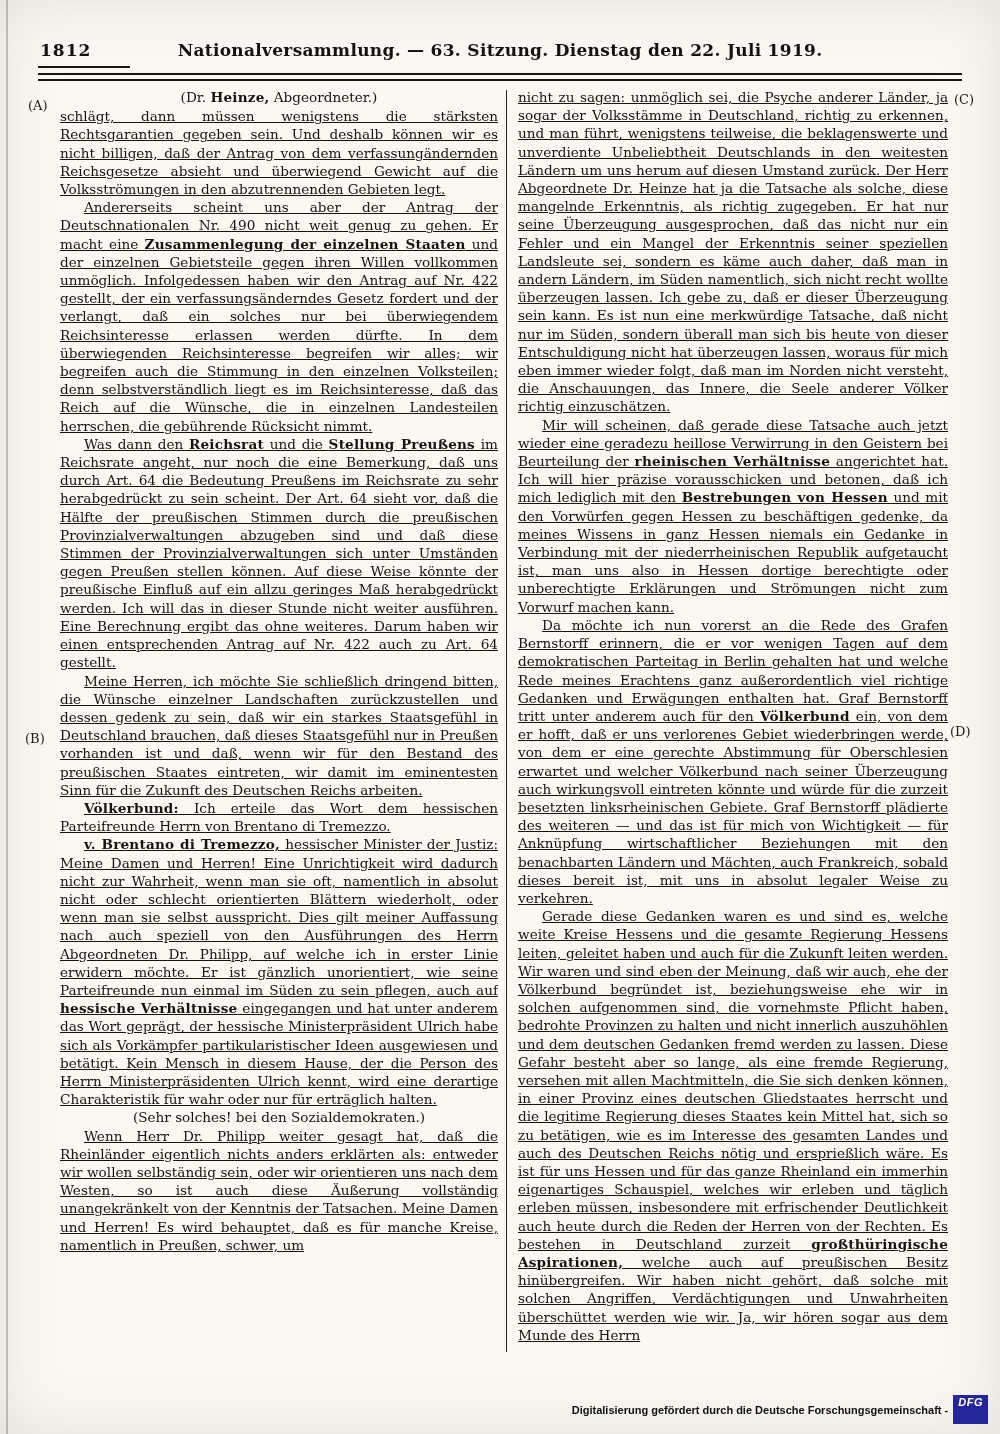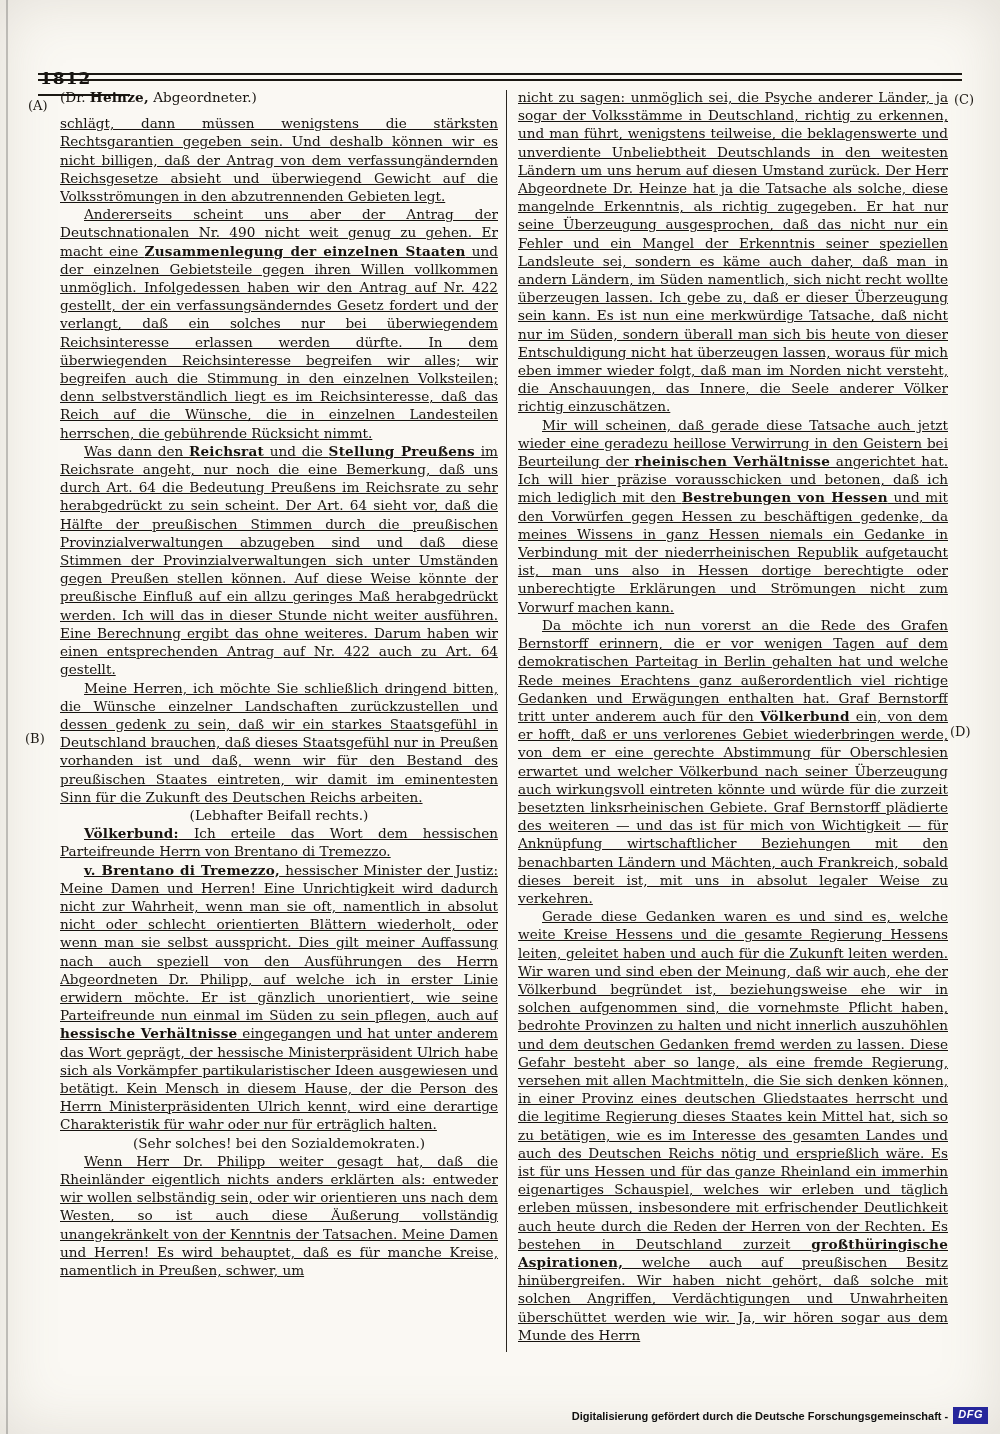--- a/index.html
+++ b/index.html
@@ -2,80 +2,80 @@
 <html lang="de"><head>
 <meta charset="utf-8">
 <style>
   html,body{margin:0;padding:0;}
   body{width:1000px;height:1434px;background:#e9e7e1;font-family:"DejaVu Serif","Liberation Serif",serif;}
   .page{position:relative;width:1000px;height:1434px;background:#faf8f3;overflow:hidden;
         box-shadow:inset 0 0 60px rgba(120,110,90,.18);}
   .scan-edge{position:absolute;left:6px;top:0;width:2px;height:1434px;background:rgba(40,40,40,.25);}
 
   
-  .hdr{position:absolute;top:40px;left:38px;right:38px;height:26px;margin-top:28px;}
+  .hdr{position:absolute;top:40px;left:38px;right:38px;height:26px;}
   .pagenum{position:absolute;left:2px;top:0;font-size:17px;font-weight:bold;letter-spacing:1px;color:#14110e;}
   .pagenum-rule{position:absolute;left:0;top:26px;width:92px;height:2px;background:#1b1813;}
   .hdr-title{position:absolute;left:0;right:0;top:0;text-align:center;font-size:17px;font-weight:bold;color:#14110e;letter-spacing:.3px;}
   .rule-a{position:absolute;top:73px;left:38px;right:38px;height:2px;background:#1b1813;}
   .rule-b{position:absolute;top:79px;left:38px;right:38px;height:2px;background:#1b1813;}
 
   
   .coldiv{position:absolute;left:506px;top:90px;width:1px;height:1262px;background:#2a2620;}
   .col{position:absolute;top:88px;height:1270px;overflow:hidden;color:#17130f;
        font-size:13.6px;line-height:18.2px;text-align:justify;}
   .col-left{left:60px;width:438px;}
   .col-right{left:518px;width:430px;}
   .block{margin:0;}
-  .caption{text-align:left;text-indent:0;margin-bottom:8px;}
+  .caption{text-align:center;text-indent:0;margin-bottom:1px;}
   .para{text-indent:24px;text-decoration:underline;}
   .cont{text-indent:0;text-decoration:underline;}
   .center{text-align:center;text-indent:0;}
   .em{font-weight:bold;letter-spacing:.2px;}
 
   
   .marker{position:absolute;font-size:13px;color:#1c1813;font-family:"DejaVu Serif",serif;}
   .mA{left:28px;top:98px;}
   .mB{left:25px;top:731px;}
   .mC{left:954px;top:92px;}
   .mD{left:950px;top:724px;}
 
   
   .footer{position:absolute;right:12px;bottom:10px;display:flex;align-items:center;gap:5px;
           font-family:"Liberation Sans","DejaVu Sans",sans-serif;font-size:11px;font-weight:bold;color:#101010;}
   .dfg{display:inline-block;background:#26269b;color:#ffffff;font-size:11px;font-weight:bold;
-       padding:1px 5px 4px 5px;letter-spacing:.5px;font-style:italic;}
+       padding:1px 5px 16px 5px;letter-spacing:.5px;font-style:italic;}
 </style>
 </head>
 <body>
 
 <div class="page">
   <div class="scan-edge"></div>
 
   <div class="hdr">
     <span class="pagenum">1812</span>
     <span class="pagenum-rule"></span>
+    <div class="hdr-title">Nationalversammlung. — 63. Sitzung.   Dienstag den 22. Juli 1919.</div>
   </div>
   <div class="rule-a"></div>
   <div class="rule-b"></div>
 
   <span class="marker mA">(A)</span>
   <span class="marker mB">(B)</span>
   <span class="marker mC">(C)</span>
   <span class="marker mD">(D)</span>
 
   <div class="coldiv"></div>
 
   <div class="col col-left">
       <div class="block caption"><span>(Dr. </span><span class="em">Heinze,</span><span> Abgeordneter.)</span></div>
       <div class="block cont"><span>schlägt, dann müssen wenigstens die stärksten Rechtsgarantien gegeben sein. Und deshalb können wir es nicht billigen, daß der Antrag von dem verfassungändernden Reichsgesetze absieht und überwiegend Gewicht auf die Volksströmungen in den abzutrennenden Gebieten legt.</span></div>
       <div class="block para"><span>Andererseits scheint uns aber der Antrag der Deutschnationalen Nr. 490 nicht weit genug zu gehen. Er macht eine </span><span class="em">Zusammenlegung der einzelnen Staaten</span><span> und der einzelnen Gebietsteile gegen ihren Willen vollkommen unmöglich. Infolgedessen haben wir den Antrag auf Nr. 422 gestellt, der ein verfassungsänderndes Gesetz fordert und der verlangt, daß ein solches nur bei überwiegendem Reichsinteresse erlassen werden dürfte. In dem überwiegenden Reichsinteresse begreifen wir alles; wir begreifen auch die Stimmung in den einzelnen Volksteilen; denn selbstverständlich liegt es im Reichsinteresse, daß das Reich auf die Wünsche, die in einzelnen Landesteilen herrschen, die gebührende Rücksicht nimmt.</span></div>
       <div class="block para"><span>Was dann den </span><span class="em">Reichsrat</span><span> und die </span><span class="em">Stellung Preußens</span><span> im Reichsrate angeht, nur noch die eine Bemerkung, daß uns durch Art. 64 die Bedeutung Preußens im Reichsrate zu sehr herabgedrückt zu sein scheint. Der Art. 64 sieht vor, daß die Hälfte der preußischen Stimmen durch die preußischen Provinzialverwaltungen abzugeben sind und daß diese Stimmen der Provinzialverwaltungen sich unter Umständen gegen Preußen stellen können. Auf diese Weise könnte der preußische Einfluß auf ein allzu geringes Maß herabgedrückt werden. Ich will das in dieser Stunde nicht weiter ausführen. Eine Berechnung ergibt das ohne weiteres. Darum haben wir einen entsprechenden Antrag auf Nr. 422 auch zu Art. 64 gestellt.</span></div>
       <div class="block para"><span>Meine Herren, ich möchte Sie schließlich dringend bitten, die Wünsche einzelner Landschaften zurückzustellen und dessen gedenk zu sein, daß wir ein starkes Staatsgefühl in Deutschland brauchen, daß dieses Staatsgefühl nur in Preußen vorhanden ist und daß, wenn wir für den Bestand des preußischen Staates eintreten, wir damit im eminentesten Sinn für die Zukunft des Deutschen Reichs arbeiten.</span></div>
-      <div class="block center"><span>(Lebhafter Beifall rechts.)</span></div>
       <div class="block para"><span class="em">Völkerbund:</span><span> Ich erteile das Wort dem hessischen Parteifreunde Herrn von Brentano di Tremezzo.</span></div>
       <div class="block para"><span class="em">v. Brentano di Tremezzo,</span><span> hessischer Minister der Justiz: Meine Damen und Herren!  Eine Unrichtigkeit wird dadurch nicht zur Wahrheit, wenn man sie oft, namentlich in absolut nicht oder schlecht orientierten Blättern wiederholt, oder wenn man sie selbst ausspricht. Dies gilt meiner Auffassung nach auch speziell von den Ausführungen des Herrn Abgeordneten Dr. Philipp, auf welche ich in erster Linie erwidern möchte.  Er ist gänzlich unorientiert, wie seine Parteifreunde nun einmal im Süden zu sein pflegen, auch auf </span><span class="em">hessische Verhältnisse</span><span> eingegangen und hat unter anderem das Wort geprägt, der hessische Ministerpräsident Ulrich habe sich als Vorkämpfer partikularistischer Ideen ausgewiesen und betätigt. Kein Mensch in diesem Hause, der die Person des Herrn Ministerpräsidenten Ulrich kennt, wird eine derartige Charakteristik für wahr oder nur für erträglich halten.</span></div>
       <div class="block center"><span>(Sehr solches! bei den Sozialdemokraten.)</span></div>
       <div class="block para"><span>Wenn Herr Dr. Philipp weiter gesagt hat, daß die Rheinländer eigentlich nichts anders erklärten als: entweder wir wollen selbständig sein, oder wir orientieren uns nach dem Westen, so ist auch diese Äußerung vollständig unangekränkelt von der Kenntnis der Tatsachen. Meine Damen und Herren! Es wird behauptet, daß es für manche Kreise, namentlich in Preußen, schwer, um</span></div>
     </div>
   <div class="col col-right">
       <div class="block cont"><span>nicht zu sagen: unmöglich sei, die Psyche anderer Länder, ja sogar der Volksstämme in Deutschland, richtig zu erkennen, und man führt, wenigstens teilweise, die beklagenswerte und unverdiente Unbeliebtheit Deutschlands in den weitesten Ländern um uns herum auf diesen Umstand zurück.  Der Herr Abgeordnete Dr. Heinze hat ja die Tatsache als solche, diese mangelnde Erkenntnis, als richtig zugegeben.  Er hat nur seine Überzeugung ausgesprochen, daß das nicht nur ein Fehler und ein Mangel der Erkenntnis seiner speziellen Landsleute sei, sondern es käme auch daher, daß man in andern Ländern, im Süden namentlich, sich nicht recht wollte überzeugen lassen. Ich gebe zu, daß er dieser Überzeugung sein kann.  Es ist nun eine merkwürdige Tatsache, daß nicht nur im Süden, sondern überall man sich bis heute von dieser Entschuldigung nicht hat überzeugen lassen, woraus für mich eben immer wieder folgt, daß man im Norden nicht versteht, die Anschauungen, das Innere, die Seele anderer Völker richtig einzuschätzen.</span></div>
       <div class="block para"><span>Mir will scheinen, daß gerade diese Tatsache auch jetzt wieder eine geradezu heillose Verwirrung in den Geistern bei Beurteilung der </span><span class="em">rheinischen Verhältnisse</span><span> angerichtet hat.  Ich will hier präzise vorausschicken und betonen, daß ich mich lediglich mit den </span><span class="em">Bestrebungen von Hessen</span><span> und mit den Vorwürfen gegen Hessen zu beschäftigen gedenke, da meines Wissens in ganz Hessen niemals ein Gedanke in Verbindung mit der niederrheinischen Republik aufgetaucht ist, man uns also in Hessen dortige berechtigte oder unberechtigte Erklärungen und Strömungen nicht zum Vorwurf machen kann.</span></div>
       <div class="block para"><span>Da möchte ich nun vorerst an die Rede des Grafen Bernstorff erinnern, die er vor wenigen Tagen auf dem demokratischen Parteitag in Berlin gehalten hat und welche Rede meines Erachtens ganz außerordentlich viel richtige Gedanken und Erwägungen enthalten hat.  Graf Bernstorff tritt unter anderem auch für den </span><span class="em">Völkerbund</span><span> ein, von dem er hofft, daß er uns verlorenes Gebiet wiederbringen werde, von dem er eine gerechte Abstimmung für Oberschlesien erwartet und welcher Völkerbund nach seiner Überzeugung auch wirkungsvoll eintreten könnte und würde für die zurzeit besetzten linksrheinischen Gebiete. Graf Bernstorff plädierte des weiteren — und das ist für mich von Wichtigkeit — für Anknüpfung wirtschaftlicher Beziehungen mit den benachbarten Ländern und Mächten, auch Frankreich, sobald dieses bereit ist, mit uns in absolut legaler Weise zu verkehren.</span></div>
       <div class="block para"><span>Gerade diese Gedanken waren es und sind es, welche weite Kreise Hessens und die gesamte Regierung Hessens leiten, geleitet haben und auch für die Zukunft leiten werden.  Wir waren und sind eben der Meinung, daß wir auch, ehe der Völkerbund begründet ist, beziehungsweise ehe wir in solchen aufgenommen sind, die vornehmste Pflicht haben, bedrohte Provinzen zu halten und nicht innerlich auszuhöhlen und dem deutschen Gedanken fremd werden zu lassen.  Diese Gefahr besteht aber so lange, als eine fremde Regierung, versehen mit allen Machtmitteln, die Sie sich denken können, in einer Provinz eines deutschen Gliedstaates herrscht und die legitime Regierung dieses Staates kein Mittel hat, sich so zu betätigen, wie es im Interesse des gesamten Landes und auch des Deutschen Reichs nötig und ersprießlich wäre.  Es ist für uns Hessen und für das ganze Rheinland ein immerhin eigenartiges Schauspiel, welches wir erleben und täglich erleben müssen, insbesondere mit erfrischender Deutlichkeit auch heute durch die Reden der Herren von der Rechten. Es bestehen in Deutschland zurzeit </span><span class="em">großthüringische Aspirationen,</span><span> welche auch auf preußischen Besitz hinübergreifen. Wir haben nicht gehört, daß solche mit solchen Angriffen, Verdächtigungen und Unwahrheiten überschüttet werden wie wir.  Ja, wir hören sogar aus dem Munde des Herrn</span></div>

